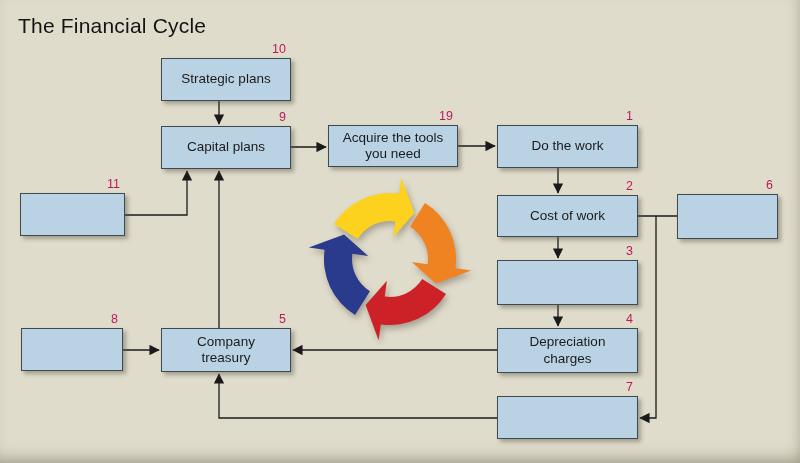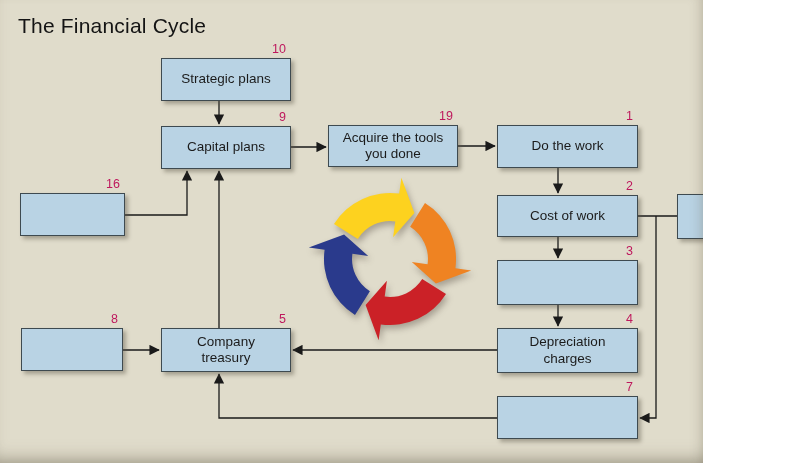--- a/index.html
+++ b/index.html
@@ -1,19 +1,19 @@
 <!DOCTYPE html>
 <html><head>
 <meta charset="utf-8">
 <style>
   html,body{margin:0;padding:0;}
   body{font-family:"Liberation Sans", sans-serif;}
   .canvas{
     position:relative;
-    width:703px;height:463px;
+    width:800px;height:463px;
     overflow:hidden;
     background:#e0dccb;
   }
   .title{
     position:absolute;left:18px;top:14px;
     font-size:21px;font-weight:400;color:#141414;
     letter-spacing:.2px;
   }
   .flow-box{
     position:absolute;
@@ -65,29 +65,29 @@
         <polyline points="123,350 159,350" stroke="#1a1a1a" stroke-width="1.3" fill="none" marker-end="url(#arrowhead)"></polyline>
         <polyline points="219,328 219,171" stroke="#1a1a1a" stroke-width="1.3" fill="none" marker-end="url(#arrowhead)"></polyline>
         <polyline points="125,215 187,215 187,171" stroke="#1a1a1a" stroke-width="1.3" fill="none" marker-end="url(#arrowhead)"></polyline>
       </g>
   </svg>
 
   <div id="boxes">
       <div class="flow-box" style="left: 161px; top: 58px; width: 130px; height: 43px; background: rgb(185, 211, 228); border-color: rgb(62, 74, 80);"><span>Strategic plans</span><span class="box-number">10</span></div>
       <div class="flow-box" style="left: 161px; top: 126px; width: 130px; height: 43px; background: rgb(185, 211, 228); border-color: rgb(62, 74, 80);"><span>Capital plans</span><span class="box-number">9</span></div>
       <div class="flow-box" style="left: 328px; top: 125px; width: 130px; height: 42px; background: rgb(185, 211, 228); border-color: rgb(62, 74, 80);"><span>Acquire the tools
-you done</span><span class="box-number">19</span></div>
+you need</span><span class="box-number">19</span></div>
       <div class="flow-box" style="left: 497px; top: 125px; width: 141px; height: 43px; background: rgb(185, 211, 228); border-color: rgb(62, 74, 80);"><span>Do the work</span><span class="box-number">1</span></div>
       <div class="flow-box" style="left: 497px; top: 195px; width: 141px; height: 42px; background: rgb(185, 211, 228); border-color: rgb(62, 74, 80);"><span>Cost of work</span><span class="box-number">2</span></div>
       <div class="flow-box" style="left: 677px; top: 194px; width: 101px; height: 45px; background: rgb(185, 211, 228); border-color: rgb(62, 74, 80);"><span class="box-number">6</span></div>
       <div class="flow-box" style="left: 497px; top: 260px; width: 141px; height: 45px; background: rgb(185, 211, 228); border-color: rgb(62, 74, 80);"><span class="box-number">3</span></div>
       <div class="flow-box" style="left: 497px; top: 328px; width: 141px; height: 45px; background: rgb(185, 211, 228); border-color: rgb(62, 74, 80);"><span>Depreciation
 charges</span><span class="box-number">4</span></div>
       <div class="flow-box" style="left: 497px; top: 396px; width: 141px; height: 43px; background: rgb(185, 211, 228); border-color: rgb(62, 74, 80);"><span class="box-number">7</span></div>
-      <div class="flow-box" style="left: 20px; top: 193px; width: 105px; height: 43px; background: rgb(185, 211, 228); border-color: rgb(62, 74, 80);"><span class="box-number">16</span></div>
+      <div class="flow-box" style="left: 20px; top: 193px; width: 105px; height: 43px; background: rgb(185, 211, 228); border-color: rgb(62, 74, 80);"><span class="box-number">11</span></div>
       <div class="flow-box" style="left: 21px; top: 328px; width: 102px; height: 43px; background: rgb(185, 211, 228); border-color: rgb(62, 74, 80);"><span class="box-number">8</span></div>
       <div class="flow-box" style="left: 161px; top: 328px; width: 130px; height: 44px; background: rgb(185, 211, 228); border-color: rgb(62, 74, 80);"><span>Company
 treasury</span><span class="box-number">5</span></div>
     </div>
 
   <svg id="cycle" class="layer" width="180" height="180" viewBox="-90 -90 180 180" style="left:300px;top:169px">
     <g id="cycle-group">
         <path d="M -56 -35 A 66 66 0 0 1 9.2 -65.4 L 11.4 -81.2 L 24.4 -45.9 L 3.1 -21.8 L 5.3 -37.6 A 38 38 0 0 0 -32.2 -20.1 Z" fill="#fdd21f" transform="rotate(0)"></path>
         <path d="M -56 -35 A 66 66 0 0 1 9.2 -65.4 L 11.4 -81.2 L 24.4 -45.9 L 3.1 -21.8 L 5.3 -37.6 A 38 38 0 0 0 -32.2 -20.1 Z" fill="#ef8322" transform="rotate(90)"></path>
         <path d="M -56 -35 A 66 66 0 0 1 9.2 -65.4 L 11.4 -81.2 L 24.4 -45.9 L 3.1 -21.8 L 5.3 -37.6 A 38 38 0 0 0 -32.2 -20.1 Z" fill="#cb2127" transform="rotate(180)"></path>

